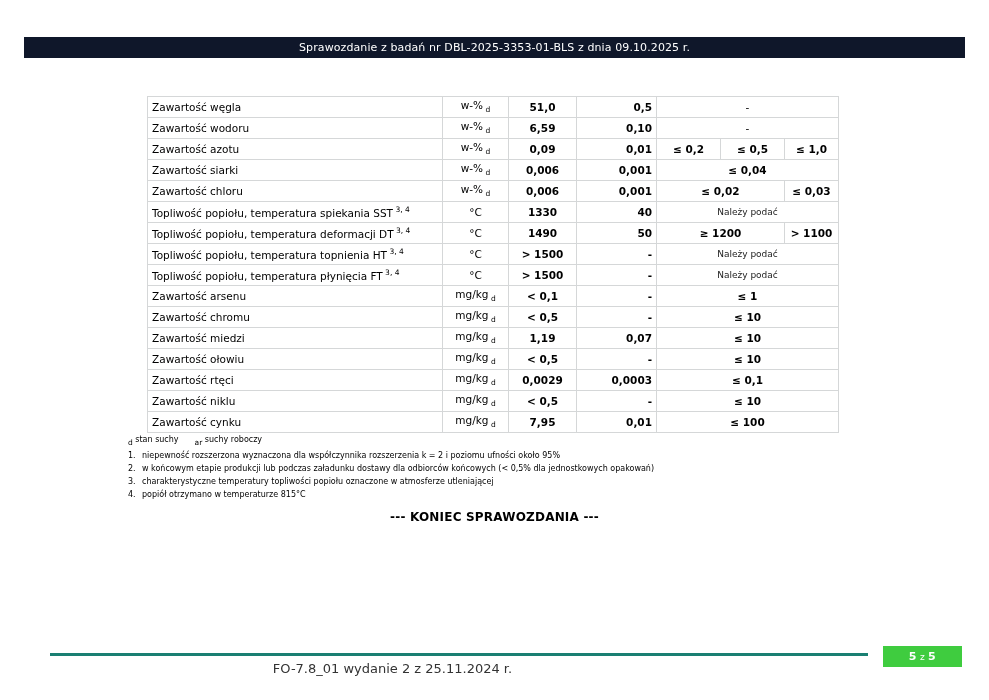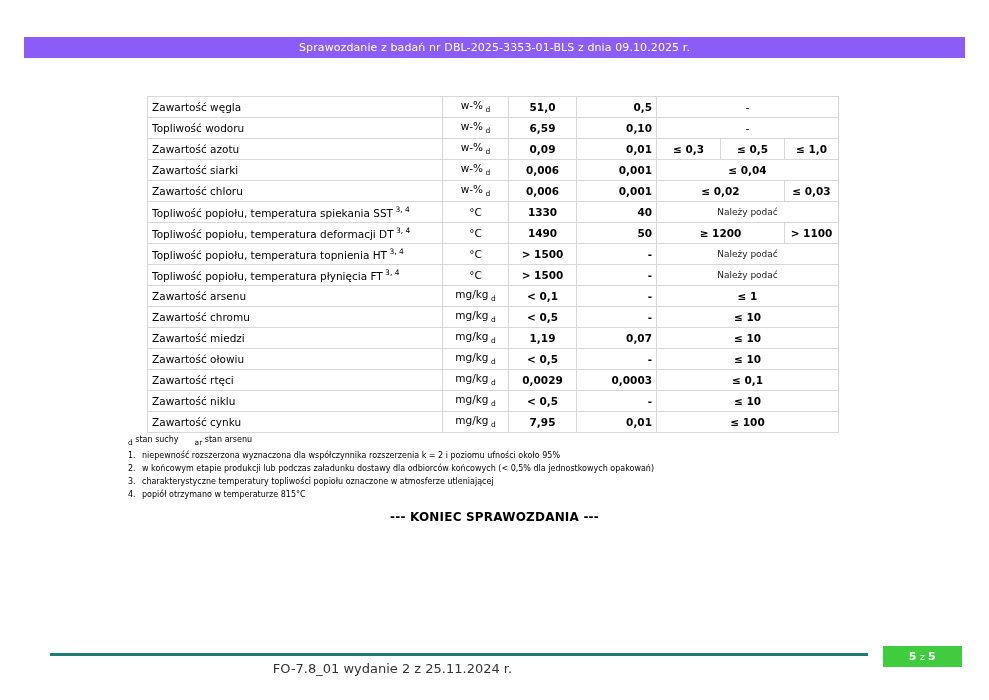--- a/index.html
+++ b/index.html
@@ -16,21 +16,21 @@
     overflow: hidden;
   }
 
   
   .header-bar {
     position: absolute;
     left: 24px;
     top: 37px;
     width: 941px;
     height: 21px;
-    background: #8b5cf6;
+    background: #0f172a;
     display: flex;
     align-items: center;
     justify-content: center;
   }
   .header-bar .title {
     color: #ffffff;
     font-size: 11px;
     letter-spacing: 0.1px;
     white-space: nowrap;
   }
@@ -169,32 +169,32 @@
     </colgroup>
     <tbody id="results-body">
         <tr>
           <td class="c-name">Zawartość węgla</td>
           <td class="c-unit">w-%<span class="sub"> d</span></td>
           <td class="c-val">51,0</td>
           <td class="c-unc">0,5</td>
           <td class="c-lim dash" colspan="3">-</td>
         </tr>
         <tr>
-          <td class="c-name">Topliwość wodoru</td>
+          <td class="c-name">Zawartość wodoru</td>
           <td class="c-unit">w-%<span class="sub"> d</span></td>
           <td class="c-val">6,59</td>
           <td class="c-unc">0,10</td>
           <td class="c-lim dash" colspan="3">-</td>
         </tr>
         <tr>
           <td class="c-name">Zawartość azotu</td>
           <td class="c-unit">w-%<span class="sub"> d</span></td>
           <td class="c-val">0,09</td>
           <td class="c-unc">0,01</td>
-          <td class="c-lim">≤ 0,3</td>
+          <td class="c-lim">≤ 0,2</td>
           <td class="c-lim">≤ 0,5</td>
           <td class="c-lim">≤ 1,0</td>
         </tr>
         <tr>
           <td class="c-name">Zawartość siarki</td>
           <td class="c-unit">w-%<span class="sub"> d</span></td>
           <td class="c-val">0,006</td>
           <td class="c-unc">0,001</td>
           <td class="c-lim" colspan="3">≤ 0,04</td>
         </tr>
@@ -282,21 +282,21 @@
           <td class="c-unit">mg/kg<span class="sub"> d</span></td>
           <td class="c-val">7,95</td>
           <td class="c-unc">0,01</td>
           <td class="c-lim" colspan="3">≤ 100</td>
         </tr>
       </tbody>
   </table>
 </div>
 
 <div class="footnotes">
-  <div class="fn-units" id="fn-units"><span class="sub">d</span><span> stan suchy</span><span class="gap"></span><span class="sub">ar</span><span> stan arsenu</span></div>
+  <div class="fn-units" id="fn-units"><span class="sub">d</span><span> stan suchy</span><span class="gap"></span><span class="sub">ar</span><span> suchy roboczy</span></div>
   <ol class="fn-list" id="fn-list">
       <li><span class="num">1.</span><span>niepewność rozszerzona wyznaczona dla współczynnika rozszerzenia k = 2 i poziomu ufności około 95%</span></li>
       <li><span class="num">2.</span><span>w końcowym etapie produkcji lub podczas załadunku dostawy dla odbiorców końcowych (&lt; 0,5%  dla jednostkowych opakowań)</span></li>
       <li><span class="num">3.</span><span>charakterystyczne temperatury topliwości popiołu oznaczone w atmosferze utleniającej</span></li>
       <li><span class="num">4.</span><span>popiół otrzymano w temperaturze 815°C</span></li>
     </ol>
 </div>
 
 <div class="end-line">--- KONIEC SPRAWOZDANIA ---</div>
 

